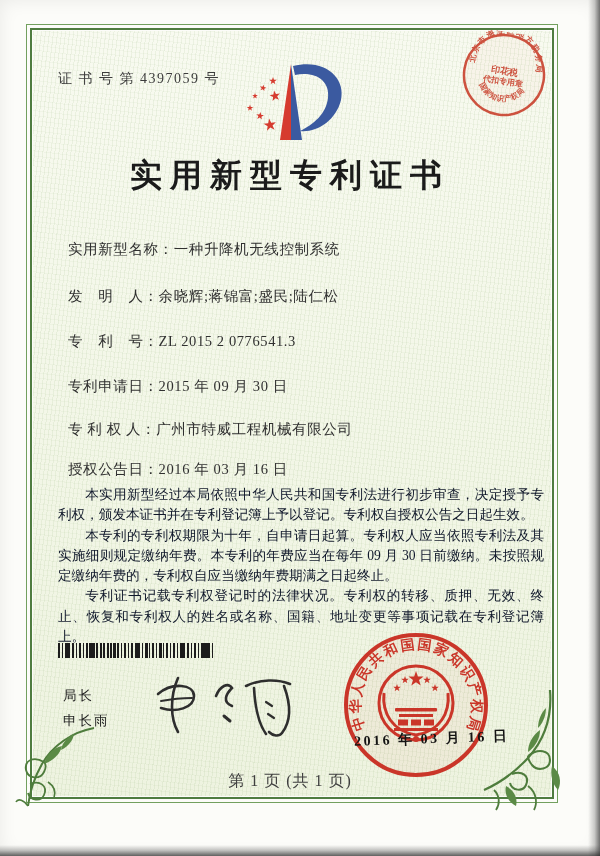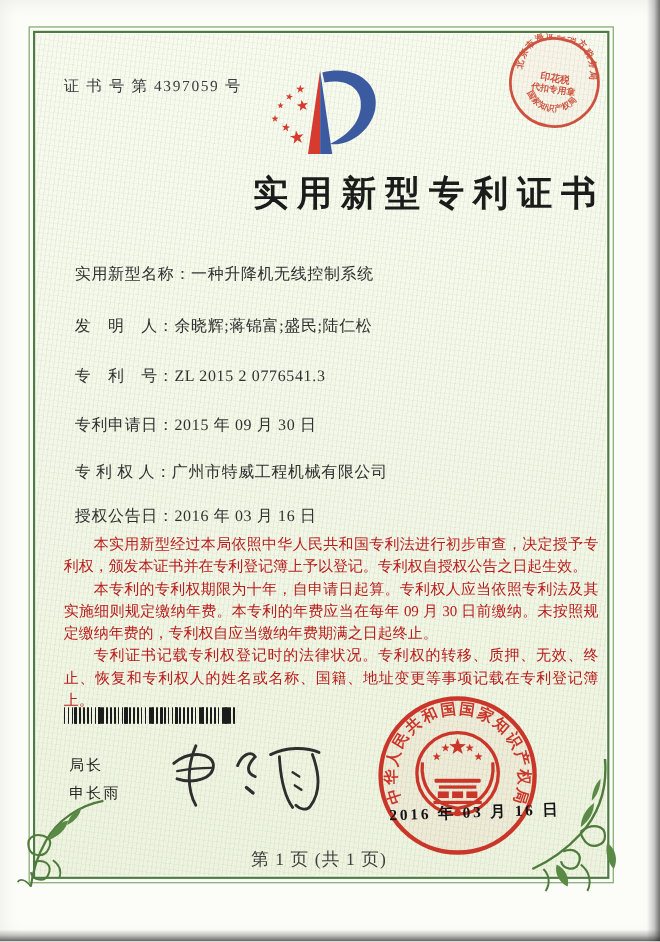--- a/index.html
+++ b/index.html
@@ -17,26 +17,26 @@
     position:absolute;left:33px;top:31px;right:49px;bottom:60px;
     background:
       repeating-linear-gradient(97deg,rgba(122,162,92,0.10) 0 1px,rgba(255,255,255,0) 1px 4px),
       repeating-linear-gradient(7deg,rgba(122,162,92,0.06) 0 1px,rgba(255,255,255,0) 1px 5px),
       linear-gradient(180deg,#f8faf0 0%,#f2f6e6 60%,#eef3e0 100%);
   }
   .frame-outer{position:absolute;left:26px;top:24px;right:42px;bottom:53px;border:1px solid #72a05e;}
   .frame-inner{position:absolute;left:30px;top:28px;right:46px;bottom:57px;border:2.5px solid #4f7c40;}
   .cert-no{position:absolute;left:58px;top:70px;font-size:14px;letter-spacing:1.5px;color:#3c3c3c;}
   .logo{position:absolute;left:245px;top:56px;width:115px;height:94px;}
-  .title{position:absolute;left:30px;right:50px;top:154px;text-align:right;
+  .title{position:absolute;left:30px;right:50px;top:154px;text-align:center;
     font-size:32px;font-weight:bold;letter-spacing:8px;color:#1b1b1b;}
   .frow{position:absolute;left:68px;font-size:14.5px;color:#303030;letter-spacing:0.6px;white-space:pre;}
   .f0{top:240px}.f1{top:287px}.f2{top:332px}.f3{top:377px}.f4{top:420px}.f5{top:460px}
   .body-text{position:absolute;left:58px;top:485px;width:486px;font-size:13.6px;
-    line-height:20.3px;color:#b91c1c;text-align:justify;}
+    line-height:20.3px;color:#0f172a;text-align:justify;}
   .body-text p{margin:0;text-indent:2em;}
   .barcode{position:absolute;left:58px;top:643px;width:157px;height:15px;
     background:
       repeating-linear-gradient(90deg,#1c1c1c 0 1.5px,transparent 1.5px 3.5px),
       repeating-linear-gradient(90deg,transparent 0 9px,#1c1c1c 9px 12px,transparent 12px 23px),
       repeating-linear-gradient(90deg,transparent 0 31px,#1c1c1c 31px 33px,transparent 33px 57px);}
   .signer{position:absolute;left:63px;font-family:"Liberation Sans","DejaVu Sans",sans-serif;
     font-size:13.5px;font-weight:400;color:#222;letter-spacing:2px;}
   .signer.t{top:687px}.signer.n{top:712px}
   .signature{position:absolute;left:148px;top:668px;width:158px;height:78px;}

